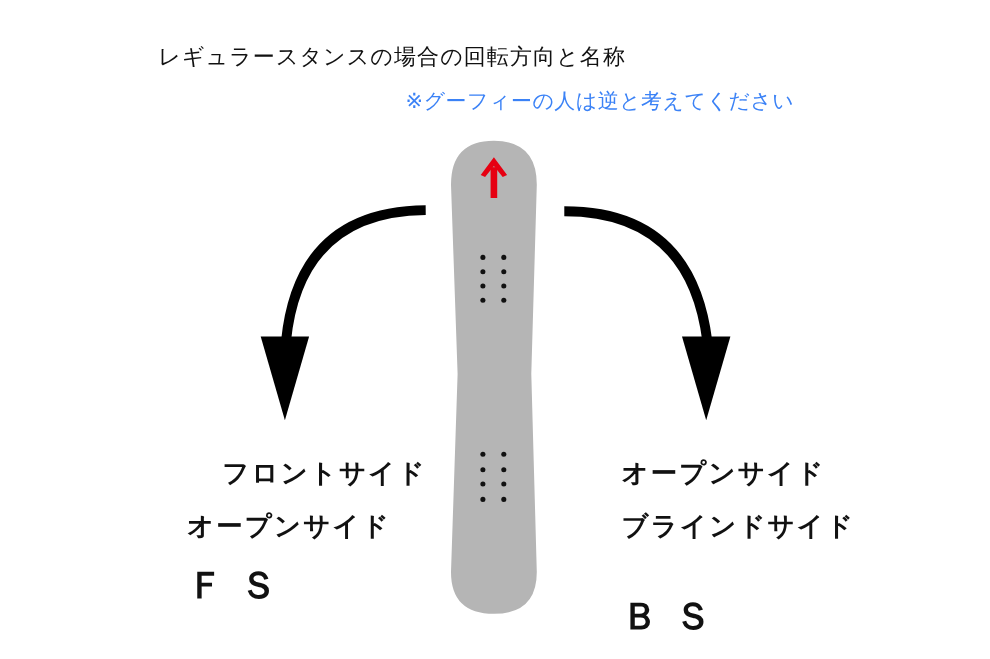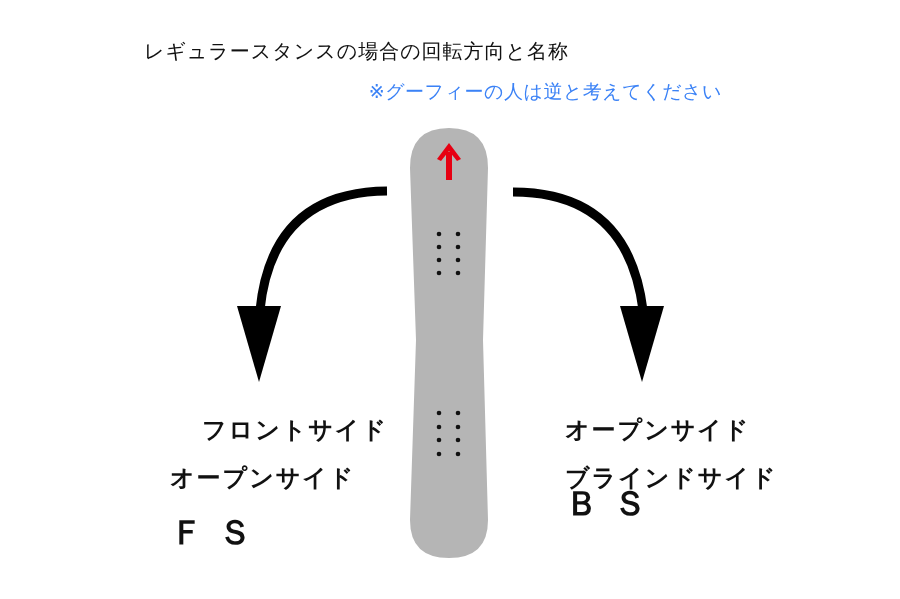--- a/index.html
+++ b/index.html
@@ -61,13 +61,13 @@
     <path d="M 620 306 L 664 306 L 642 382 Z" fill="#000"></path>
   </g>
 </svg>
 
 <div class="label" style="left:170px; top:414px;margin-left:32px;">フロントサイド</div>
 <div class="label" style="left:170px; top:462px;">オープンサイド</div>
 <div class="label abbr" style="left:170px; top:510px;">ＦＳ</div>
 
 <div class="label" style="left:565px; top:414px;">オープンサイド</div>
 <div class="label" style="left:565px; top:462px;text-align:center;">ブラインドサイド</div>
-<div class="label abbr" style="left:565px; top:481px;">ＢＳ</div>
+<div class="label abbr" style="left:565px; top:538px;">ＢＳ</div>
 
 </body></html>

